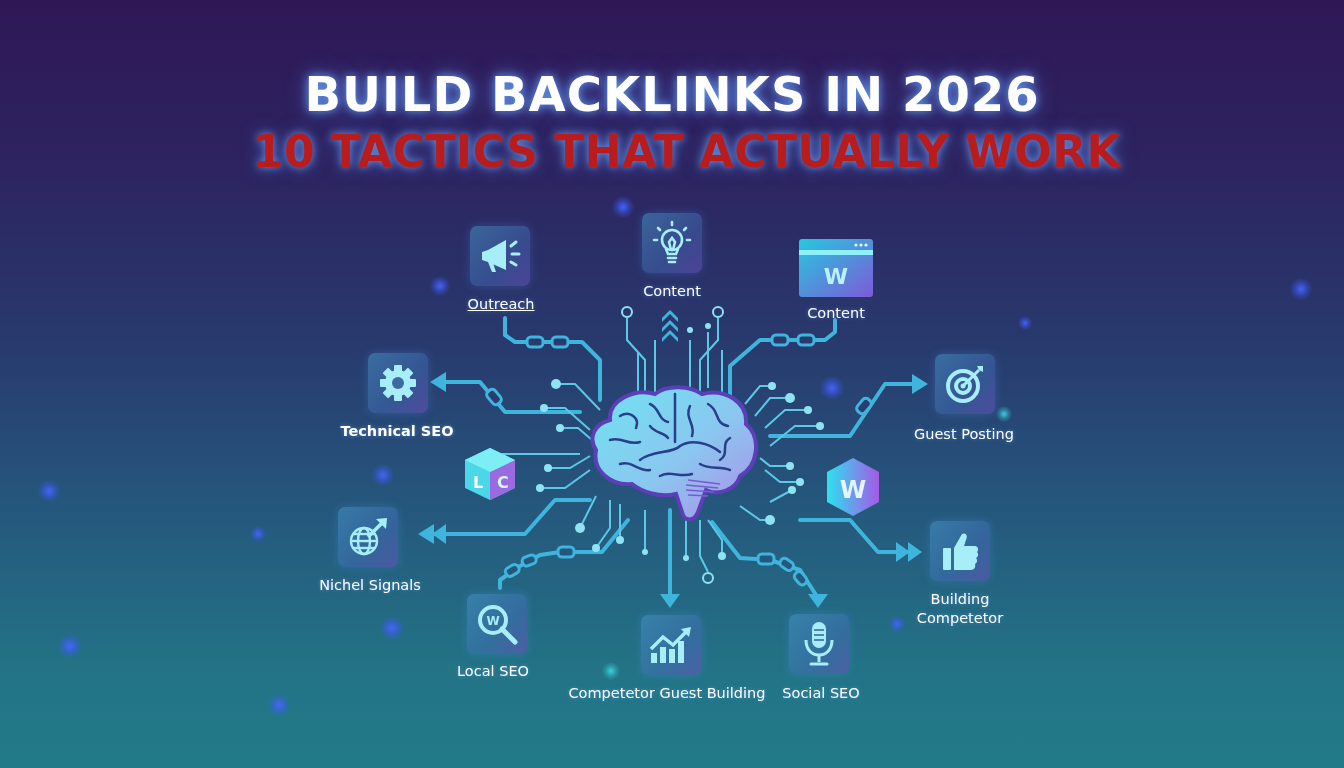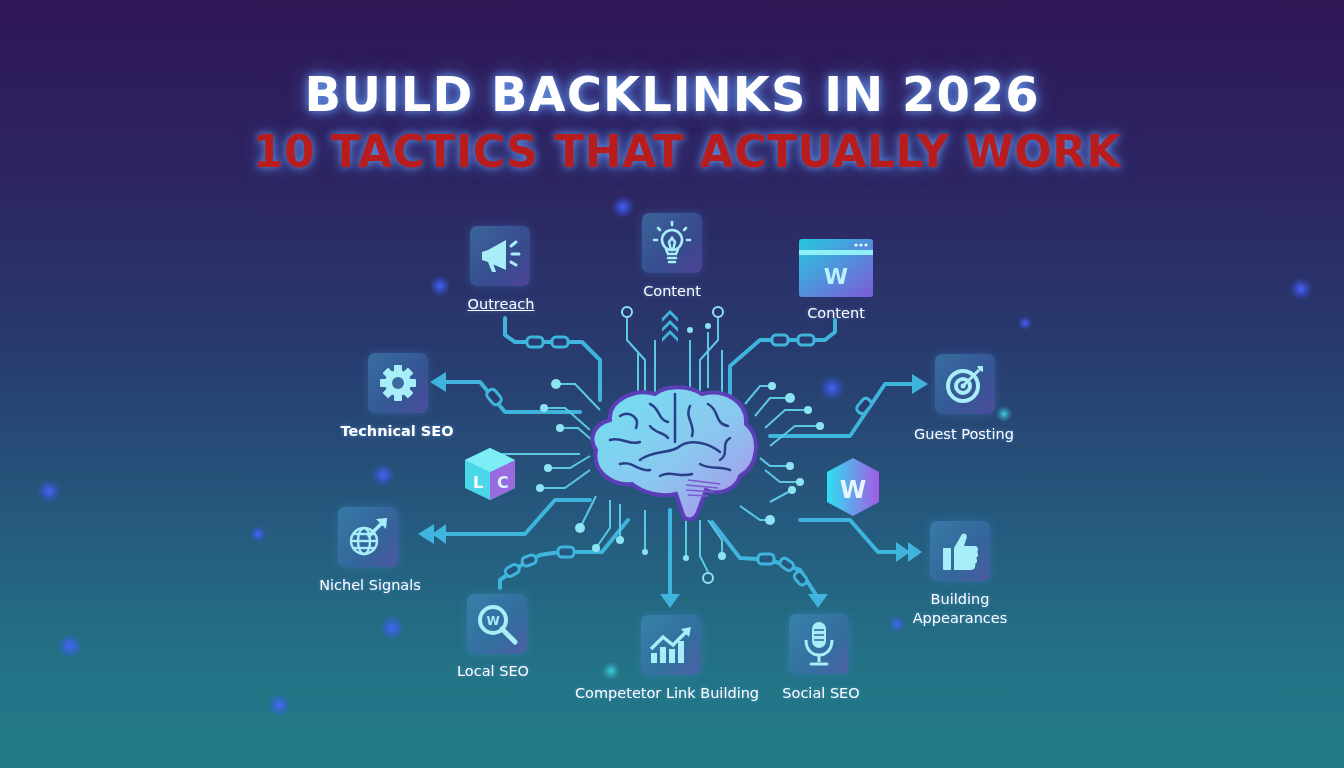--- a/index.html
+++ b/index.html
@@ -334,21 +334,21 @@
   <div class="label" style="left:370px;top:576px;">Nichel Signals</div>
 
   <div class="node tile" style="left:930px;top:521px;">
     <svg width="40" height="42" viewBox="0 0 40 42">
       <rect x="3" y="18" width="8" height="22" rx="1" fill="#a8eef8"></rect>
       <path d="M14,18 L22,4 C26,2 28,6 26,10 L24,16 L35,16 C38,16 39,20 37,22 C39,24 38,27 36,28 C38,30 37,33 35,34 C36,37 34,40 31,40 L14,40 z" fill="#a8eef8"></path>
     </svg>
   </div>
   <div class="label" style="left:960px;top:590px;">
     <span>Building</span><br>
-    <span>Appearances</span>
+    <span>Competetor</span>
   </div>
 
   <div class="node tile" style="left:467px;top:594px;">
     <svg width="44" height="44" viewBox="0 0 44 44">
       <circle cx="18" cy="18" r="13" fill="none" stroke="#a8eef8" stroke-width="4"></circle>
       <path d="M27,27 L40,40" stroke="#a8eef8" stroke-width="5" stroke-linecap="round"></path>
       <text x="18" y="23" text-anchor="middle" fill="#a8eef8" font-size="12" font-weight="bold" font-family="DejaVu Sans, sans-serif">W</text>
     </svg>
   </div>
   <div class="label" style="left:493px;top:639px;margin-top:23px;">Local SEO</div>
@@ -358,21 +358,21 @@
       <g fill="#a8eef8">
         <rect x="4" y="28" width="6" height="10"></rect>
         <rect x="13" y="22" width="6" height="16"></rect>
         <rect x="22" y="24" width="6" height="14"></rect>
         <rect x="31" y="16" width="6" height="22"></rect>
       </g>
       <path d="M4,24 L16,12 L26,20 L40,6" fill="none" stroke="#a8eef8" stroke-width="3.5"></path>
       <path d="M34,4 L44,2 L42,12 z" fill="#a8eef8"></path>
     </svg>
   </div>
-  <div class="label" style="left:667px;top:684px;">Competetor Link Building</div>
+  <div class="label" style="left:667px;top:684px;">Competetor Guest Building</div>
 
   <div class="node tile" style="left:789px;top:614px;">
     <svg width="36" height="48" viewBox="0 0 36 48">
       <rect x="11" y="2" width="14" height="26" rx="7" fill="#a8eef8"></rect>
       <g stroke="#3d6aa0" stroke-width="1.6">
         <path d="M13,10 L23,10"></path>
           <path d="M13,15 L23,15"></path>
           <path d="M13,20 L23,20"></path>
       </g>
       <path d="M5,20 C5,30 11,35 18,35 C25,35 31,30 31,20" fill="none" stroke="#a8eef8" stroke-width="3"></path>

